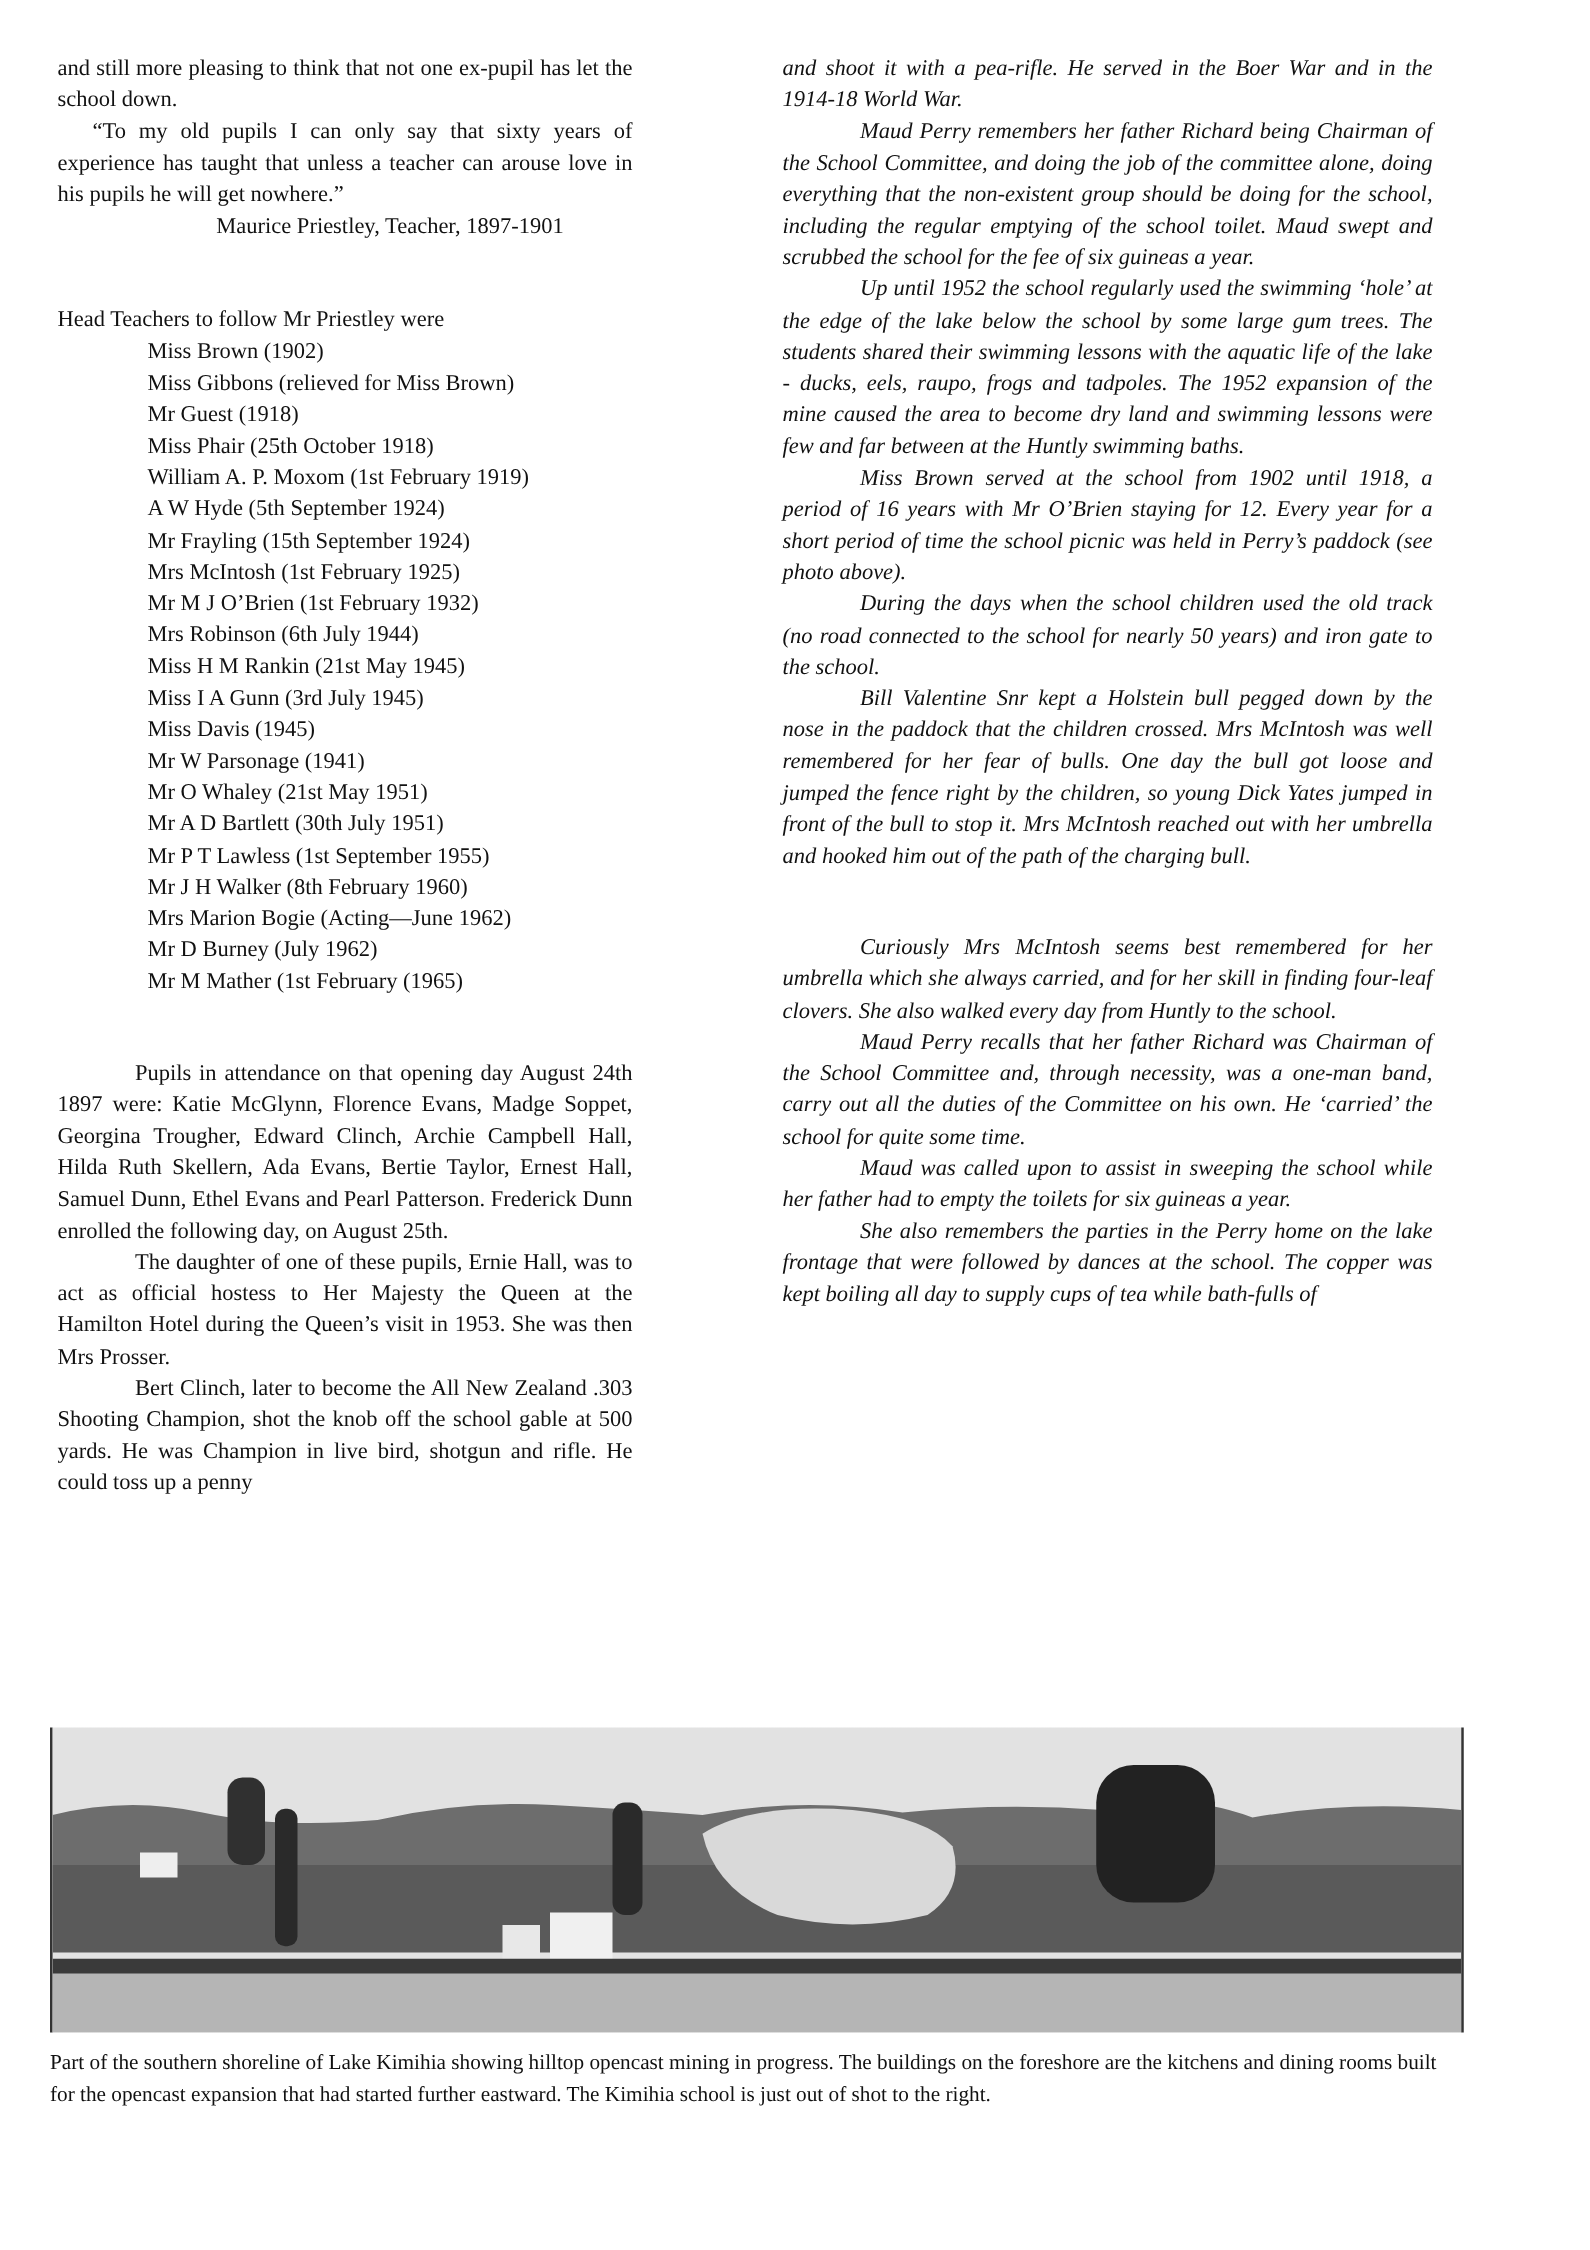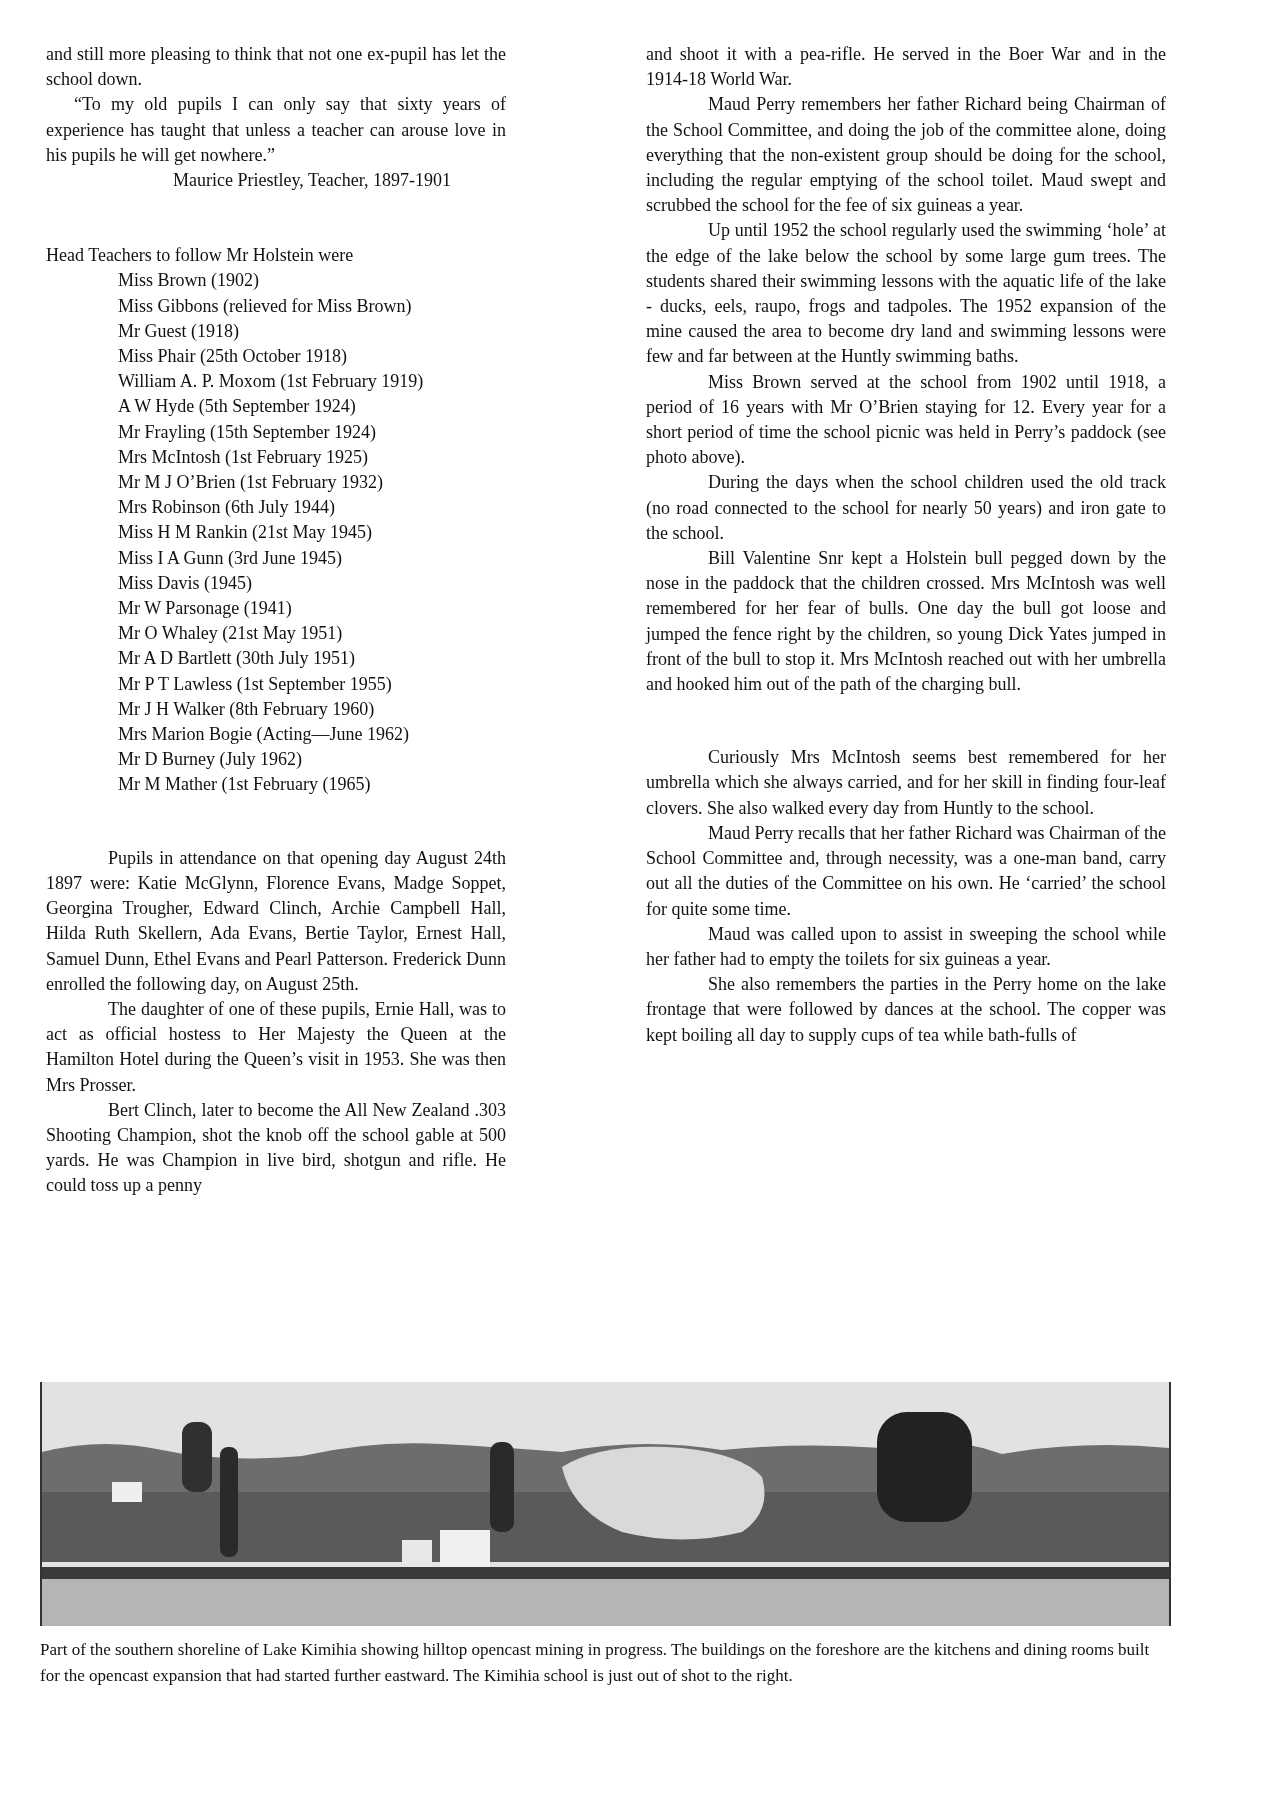--- a/index.html
+++ b/index.html
@@ -8,21 +8,21 @@
     font-family: "Liberation Serif", "DejaVu Serif", serif;
     color: #111111;
   }
   .col {
     position: absolute;
     font-size: 18px;
     line-height: 25.2px;
     text-align: justify;
   }
   .col-left { left: 46px; top: 42px; width: 460px; }
-  .col-right { left: 646px; top: 42px; width: 520px; }
+  .col-right { left: 626px; top: 42px; width: 520px; font-style: italic; }
   p { margin: 0; }
   .indent-small { text-indent: 28px; }
   .indent { text-indent: 62px; }
   .signature { padding-left: 72px; text-align: center; }
   .list-head { text-align: left; margin-top: 50px; }
   .teacher-list { list-style: none; margin: 0; padding: 0 0 0 72px; text-align: left; }
   .teacher-list li { white-space: nowrap; }
   .gap-lg { margin-top: 48px; }
   .photo {
     position: absolute; left: 40px; top: 1382px; width: 1131px; height: 244px;
@@ -36,34 +36,34 @@
   }
 </style>
 </head>
 <body>
 
 <div class="col col-left">
   <p>and still more pleasing to think that not one ex-pupil has let the school down.</p>
   <p class="indent-small">“To my old pupils I can only say that sixty years of experience has taught that unless a teacher can arouse love in his pupils he will get nowhere.”</p>
   <p class="signature">Maurice Priestley, Teacher, 1897-1901</p>
 
-  <p class="list-head">Head Teachers to follow Mr Holstein were</p>
+  <p class="list-head">Head Teachers to follow Mr Priestley were</p>
   <ul class="teacher-list">
     <li>Miss Brown (1902)</li>
     <li>Miss Gibbons (relieved for Miss Brown)</li>
     <li>Mr Guest (1918)</li>
     <li>Miss Phair (25th October 1918)</li>
     <li>William A. P. Moxom (1st February 1919)</li>
     <li>A W Hyde (5th September 1924)</li>
     <li>Mr Frayling (15th September 1924)</li>
     <li>Mrs McIntosh (1st February 1925)</li>
     <li>Mr M J O’Brien (1st February 1932)</li>
     <li>Mrs Robinson (6th July 1944)</li>
     <li>Miss H M Rankin (21st May 1945)</li>
-    <li>Miss I A Gunn (3rd June 1945)</li>
+    <li>Miss I A Gunn (3rd July 1945)</li>
     <li>Miss Davis (1945)</li>
     <li>Mr W Parsonage (1941)</li>
     <li>Mr O Whaley (21st May 1951)</li>
     <li>Mr A D Bartlett (30th July 1951)</li>
     <li>Mr P T Lawless (1st September 1955)</li>
     <li>Mr J H Walker (8th February 1960)</li>
     <li>Mrs Marion Bogie (Acting—June 1962)</li>
     <li>Mr D Burney (July 1962)</li>
     <li>Mr M Mather (1st February (1965)</li>
   </ul>

